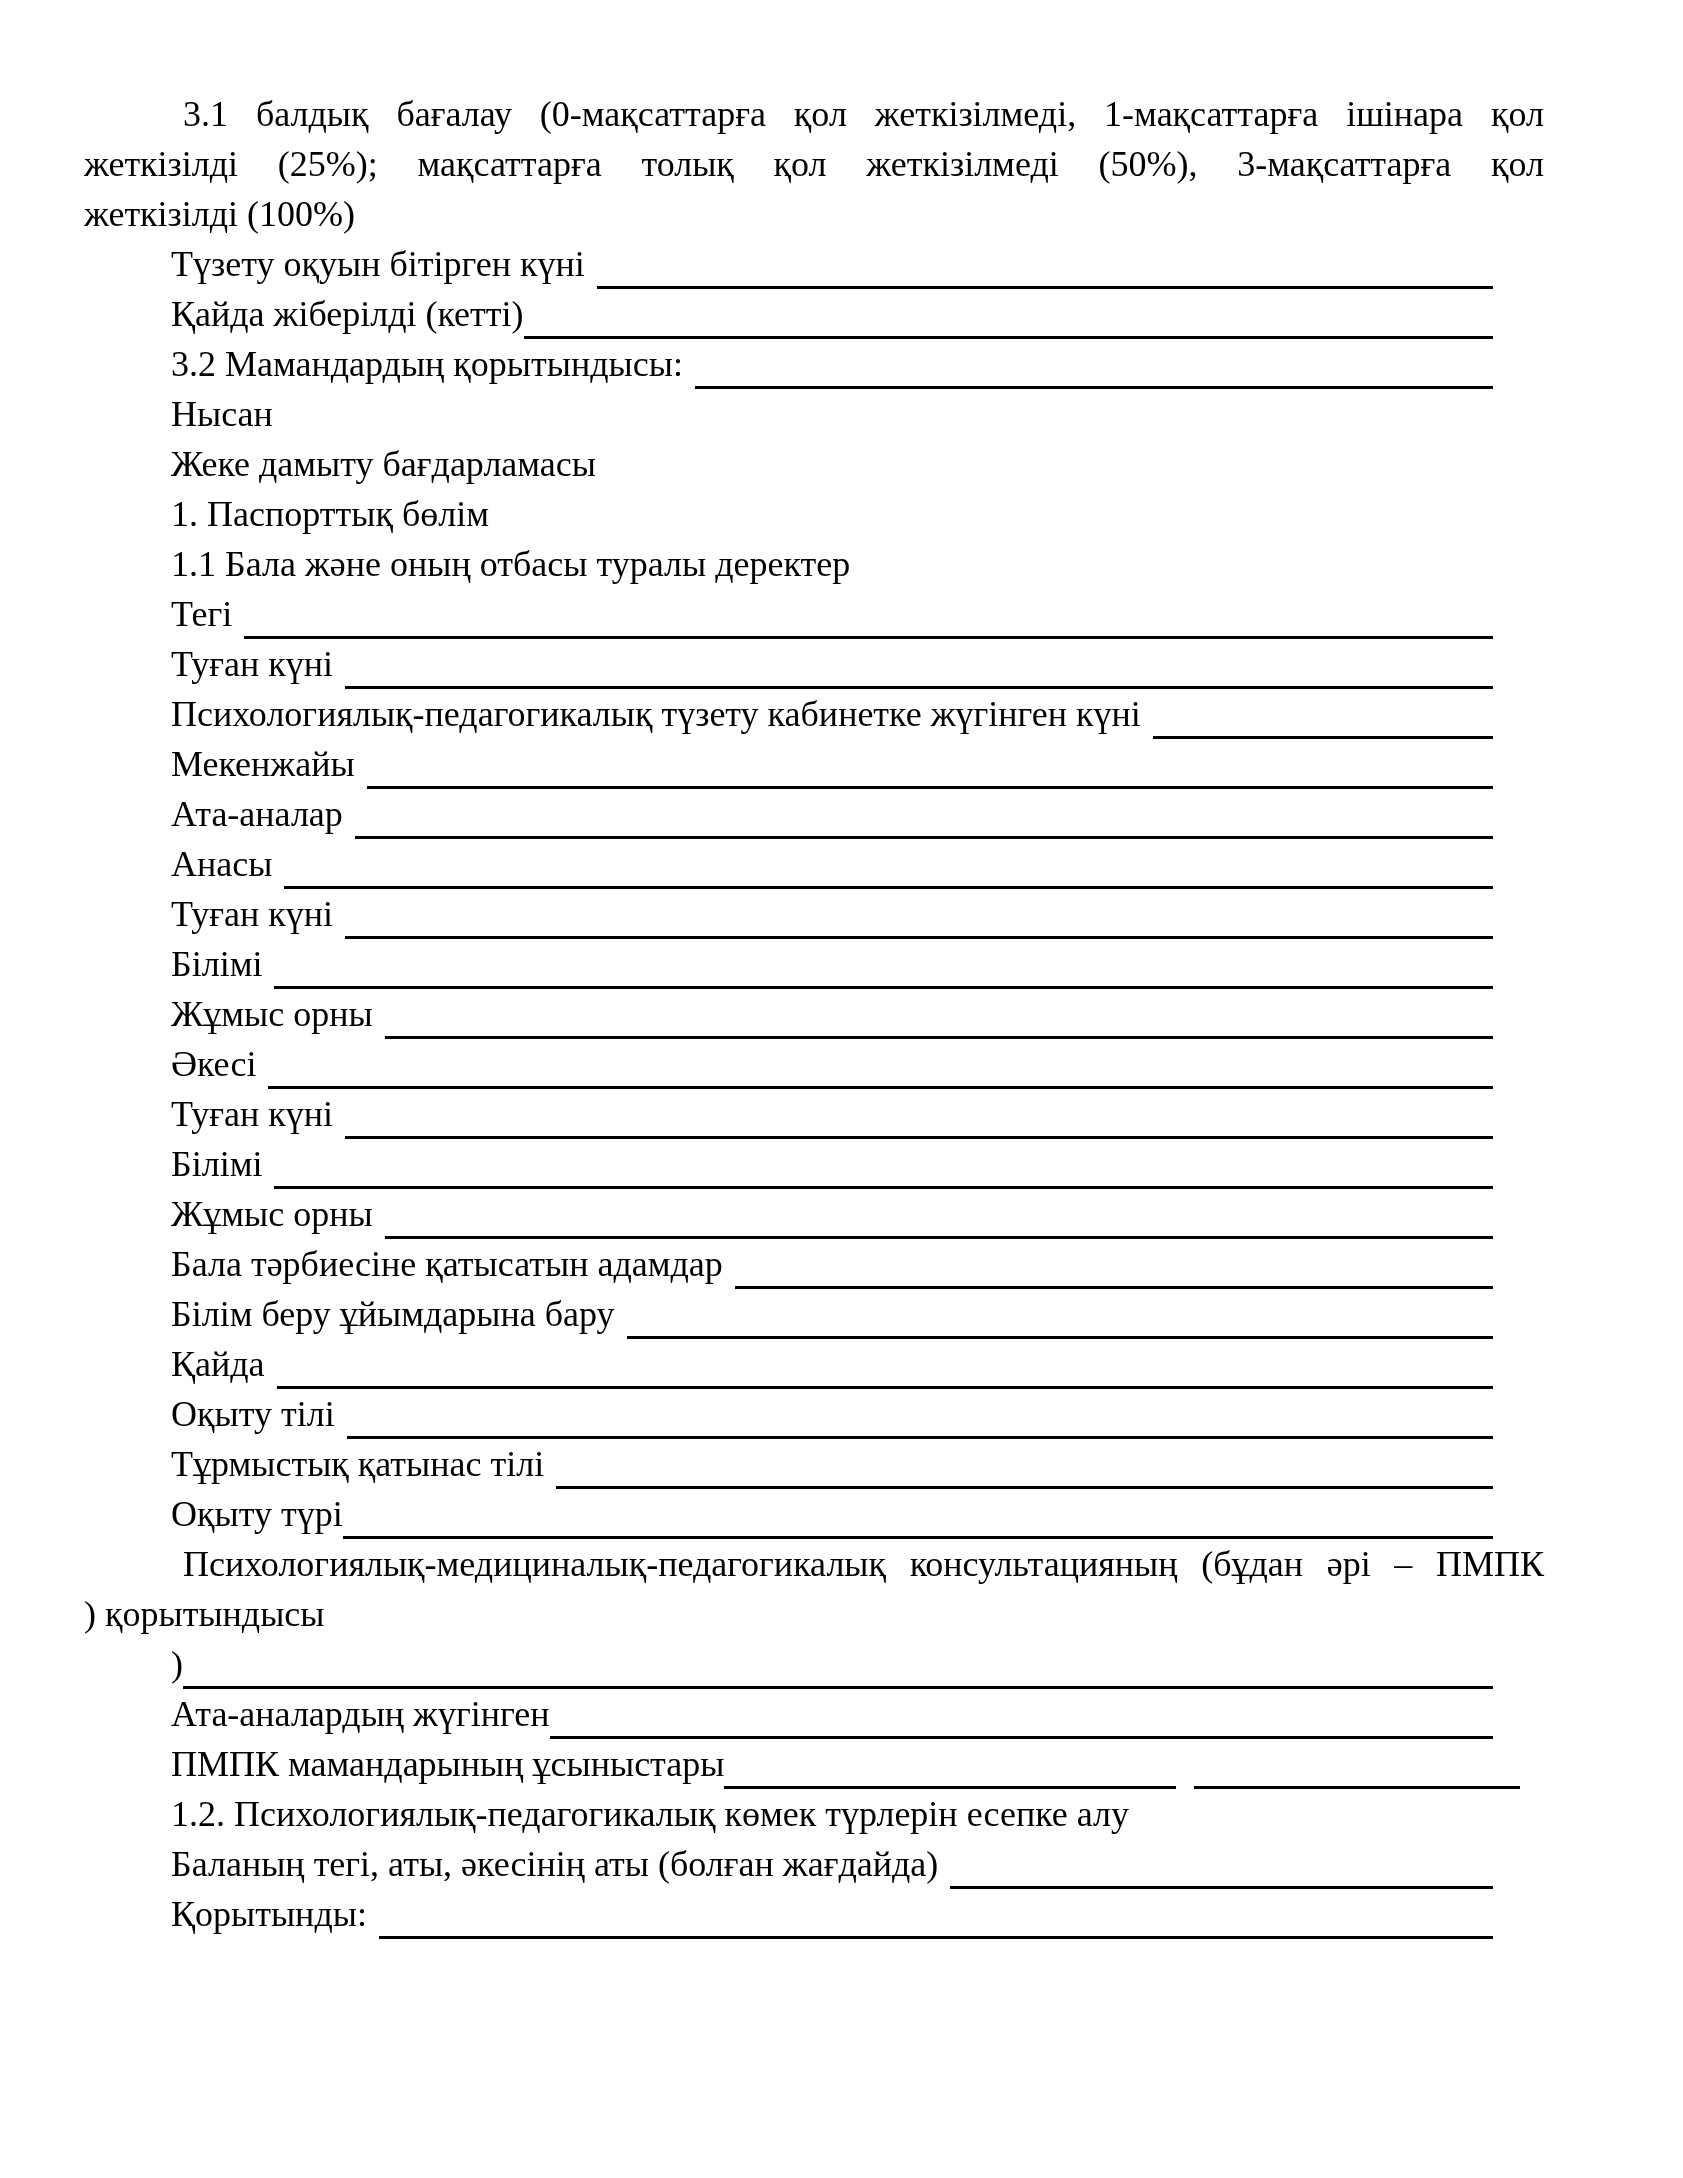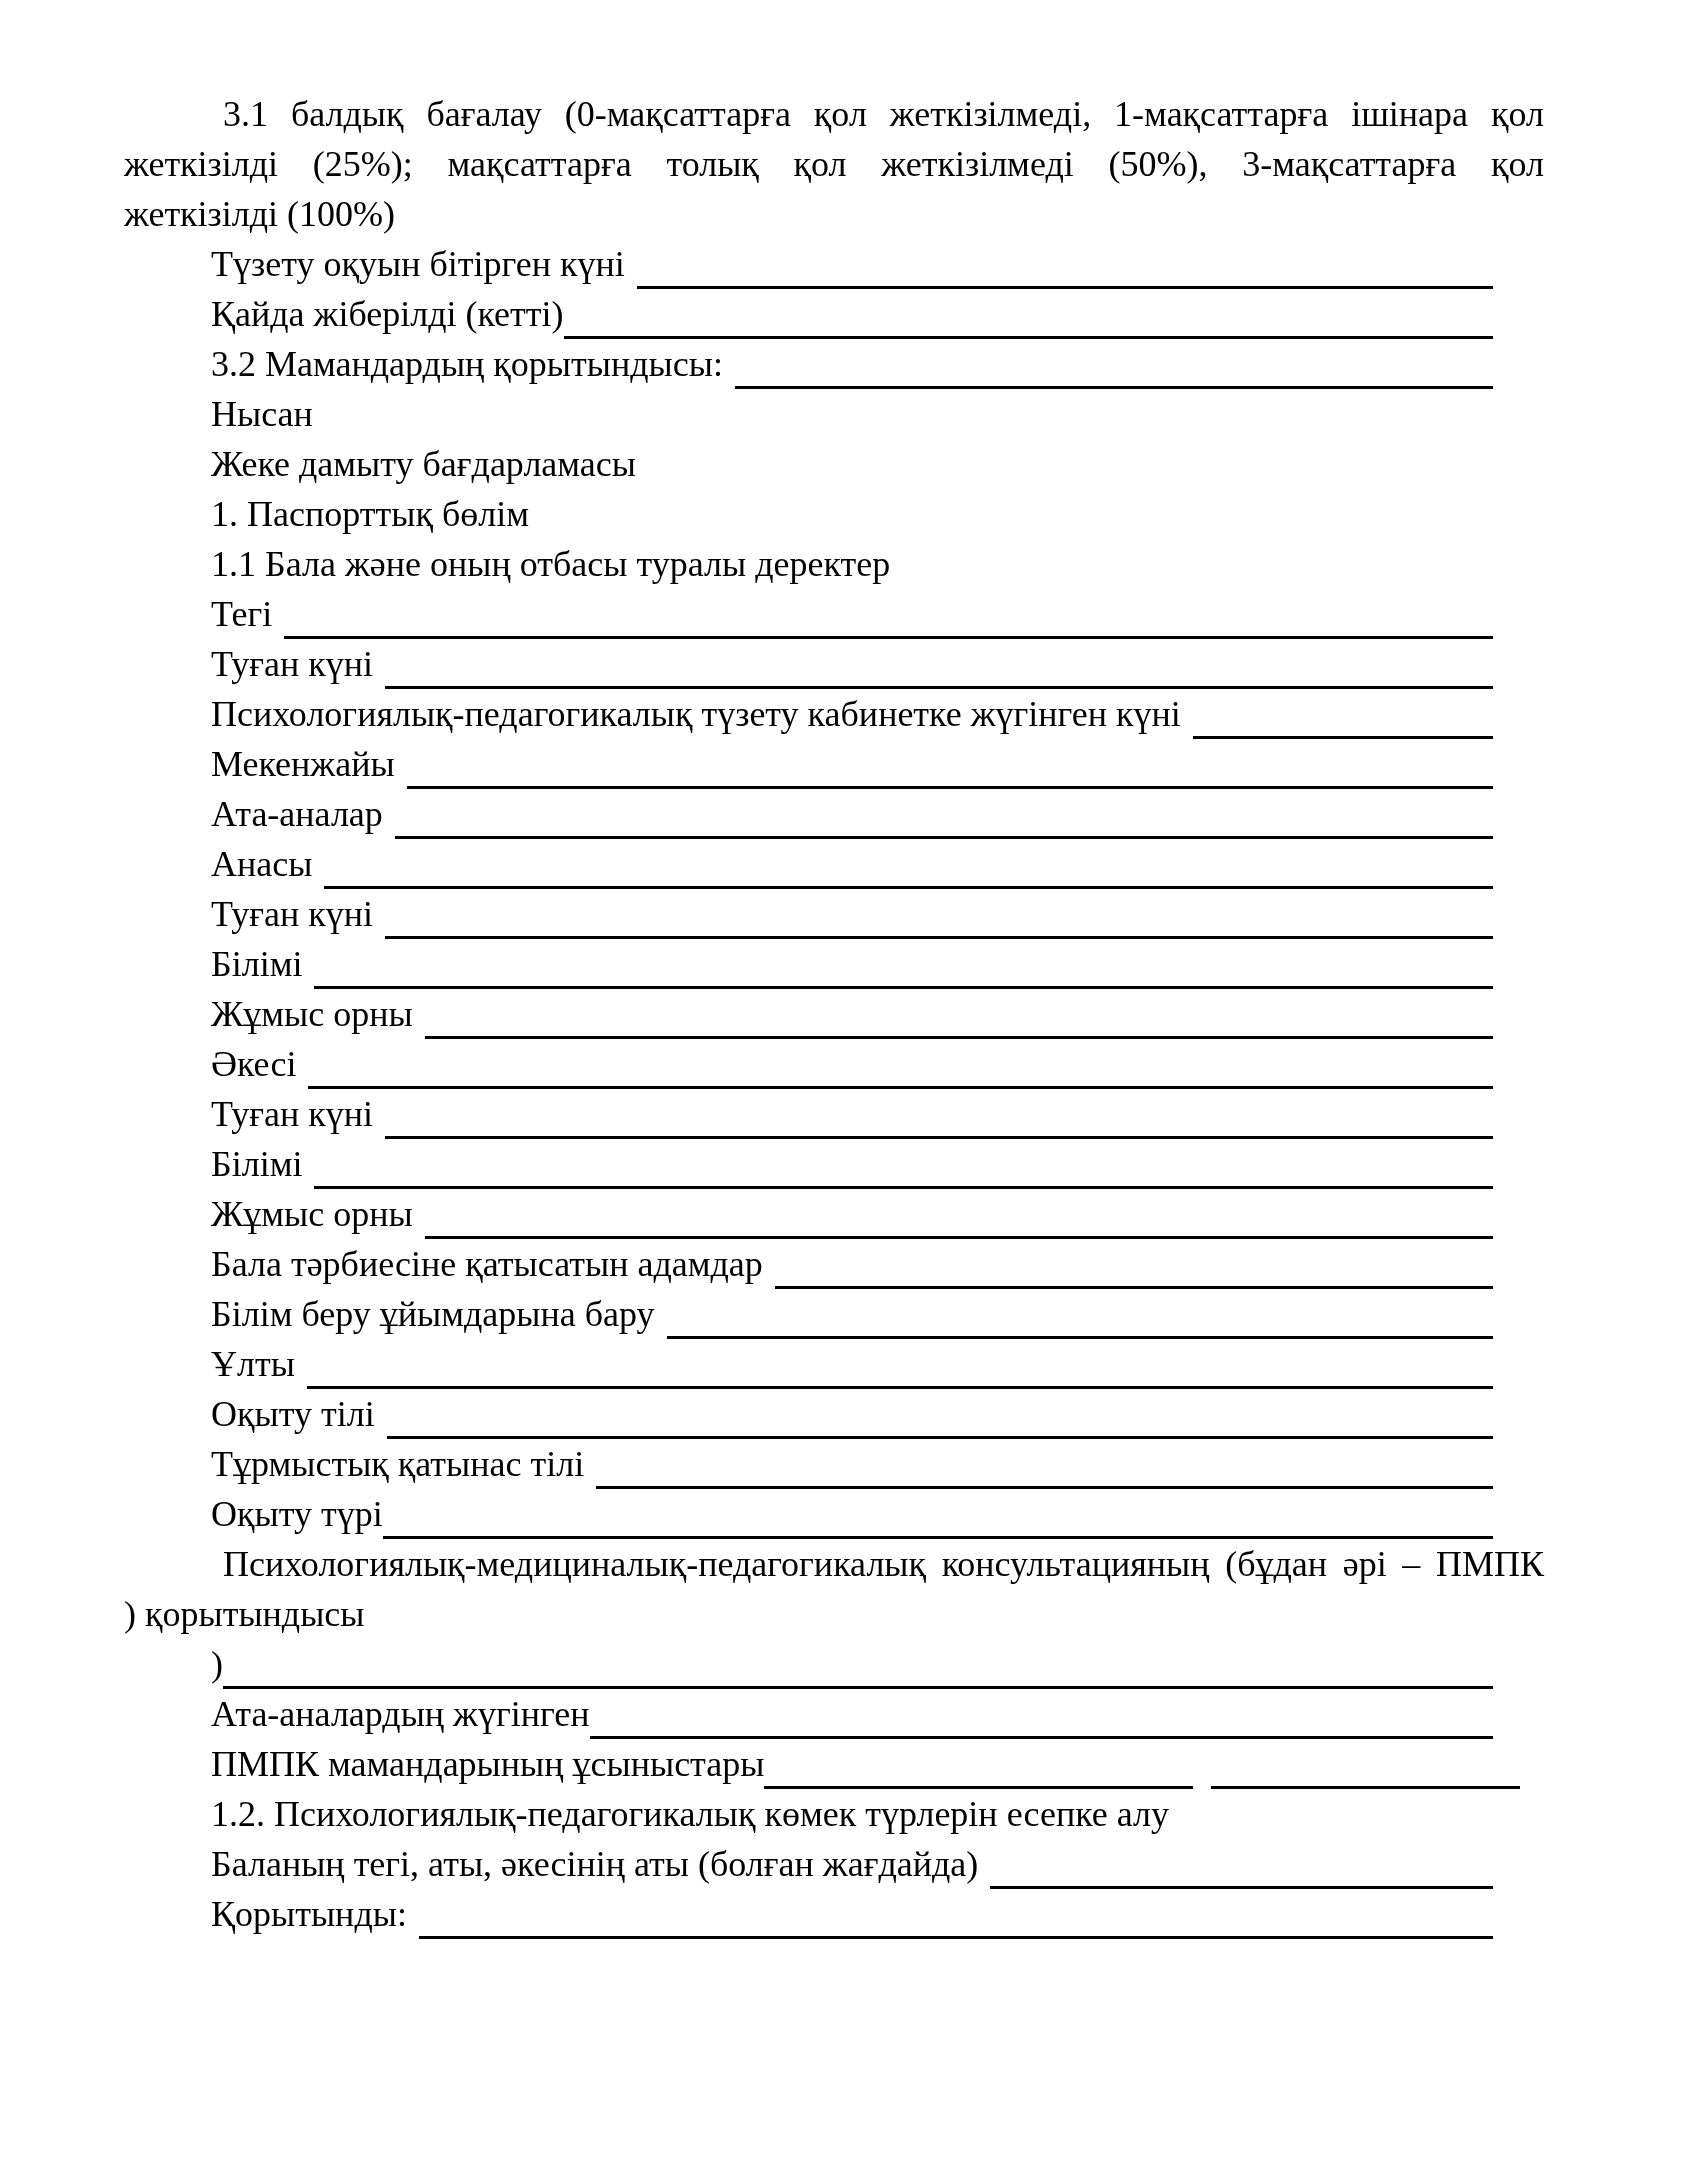--- a/index.html
+++ b/index.html
@@ -16,21 +16,20 @@
     background: #ffffff;
     color: #000000;
     padding: 89px 139px 0 84px;
     overflow: hidden;
   }
   .row {
     height: 50px;
     line-height: 50px;
     font-size: 36px;
     color: #000000;
-    margin-left: 40px;
   }
   .row.indent { padding-left: 87px; }
   .row.justify {
     text-align: justify;
     text-align-last: justify;
   }
   .row.justify.indent { padding-left: 99px; }
   .row.field, .row.field2 {
     display: flex;
     align-items: flex-end;
@@ -126,21 +125,21 @@
       </div>
       <div class="row field indent">
         <span class="label">Бала тәрбиесіне қатысатын адамдар</span>
         <div class="blank gapped"></div>
       </div>
       <div class="row field indent">
         <span class="label">Білім беру ұйымдарына бару</span>
         <div class="blank gapped"></div>
       </div>
       <div class="row field indent">
-        <span class="label">Ұлты</span>
+        <span class="label">Қайда</span>
         <div class="blank gapped"></div>
       </div>
       <div class="row field indent">
         <span class="label">Оқыту тілі</span>
         <div class="blank gapped"></div>
       </div>
       <div class="row field indent">
         <span class="label">Тұрмыстық қатынас тілі</span>
         <div class="blank gapped"></div>
       </div>

